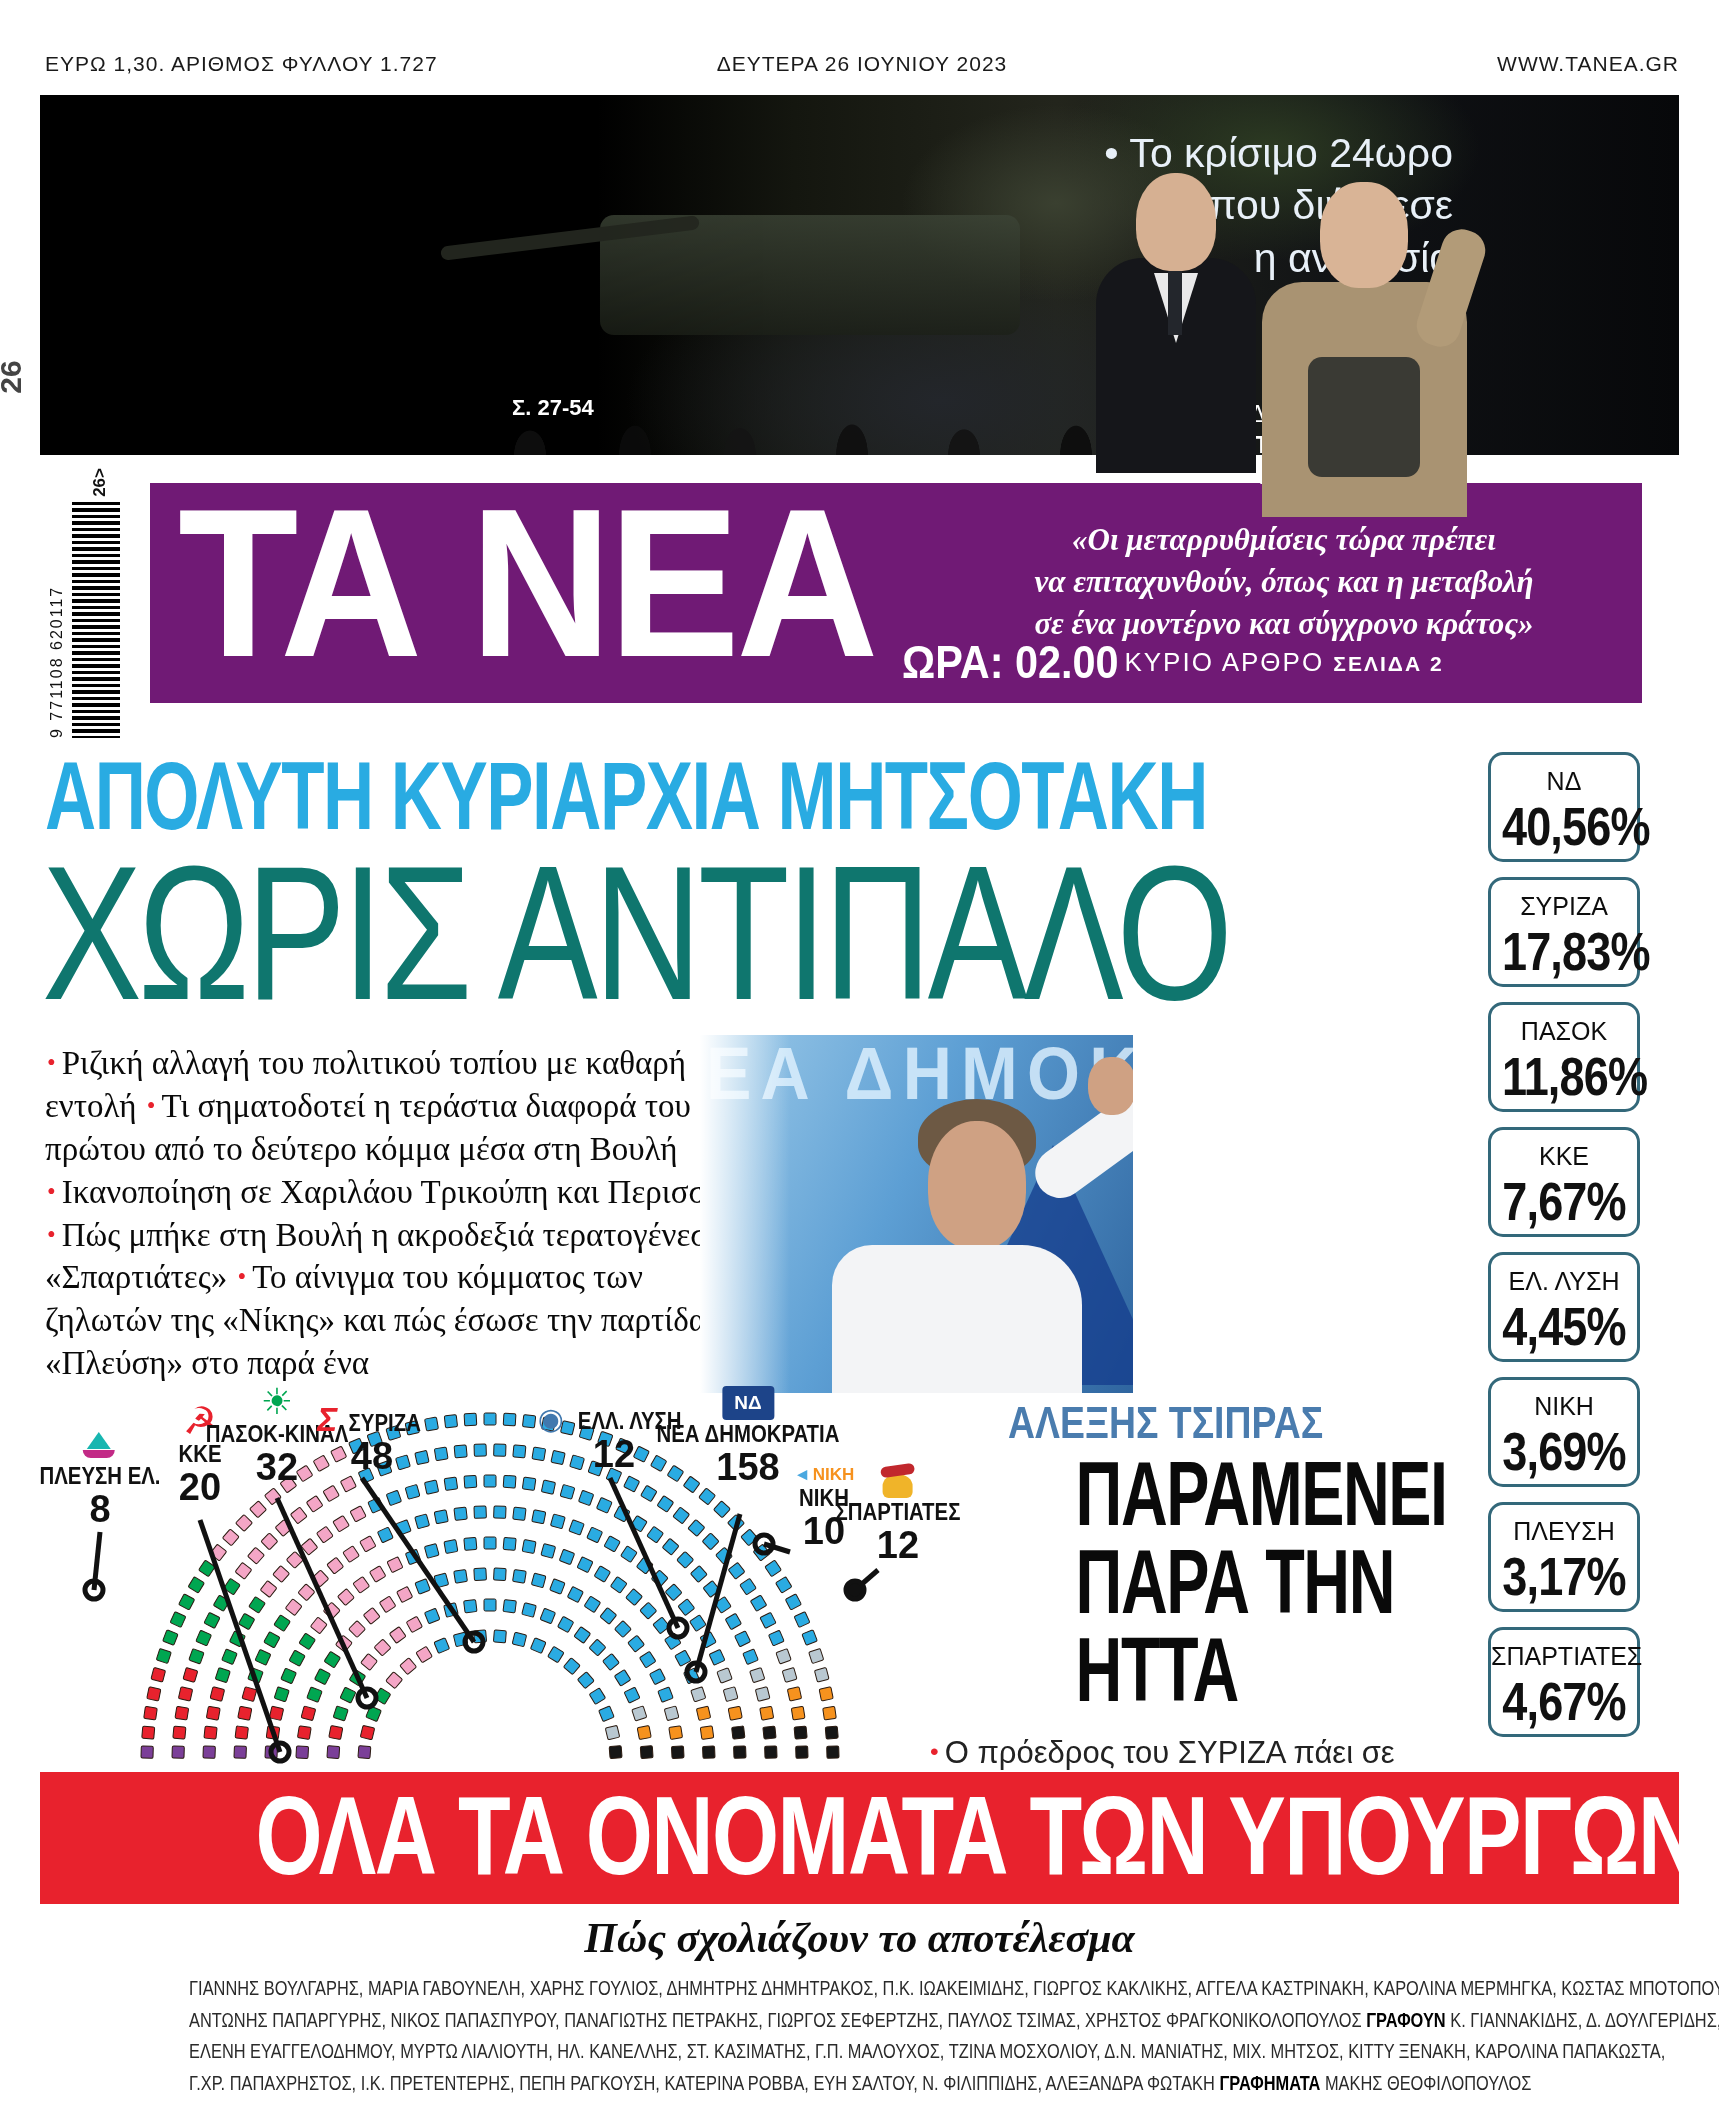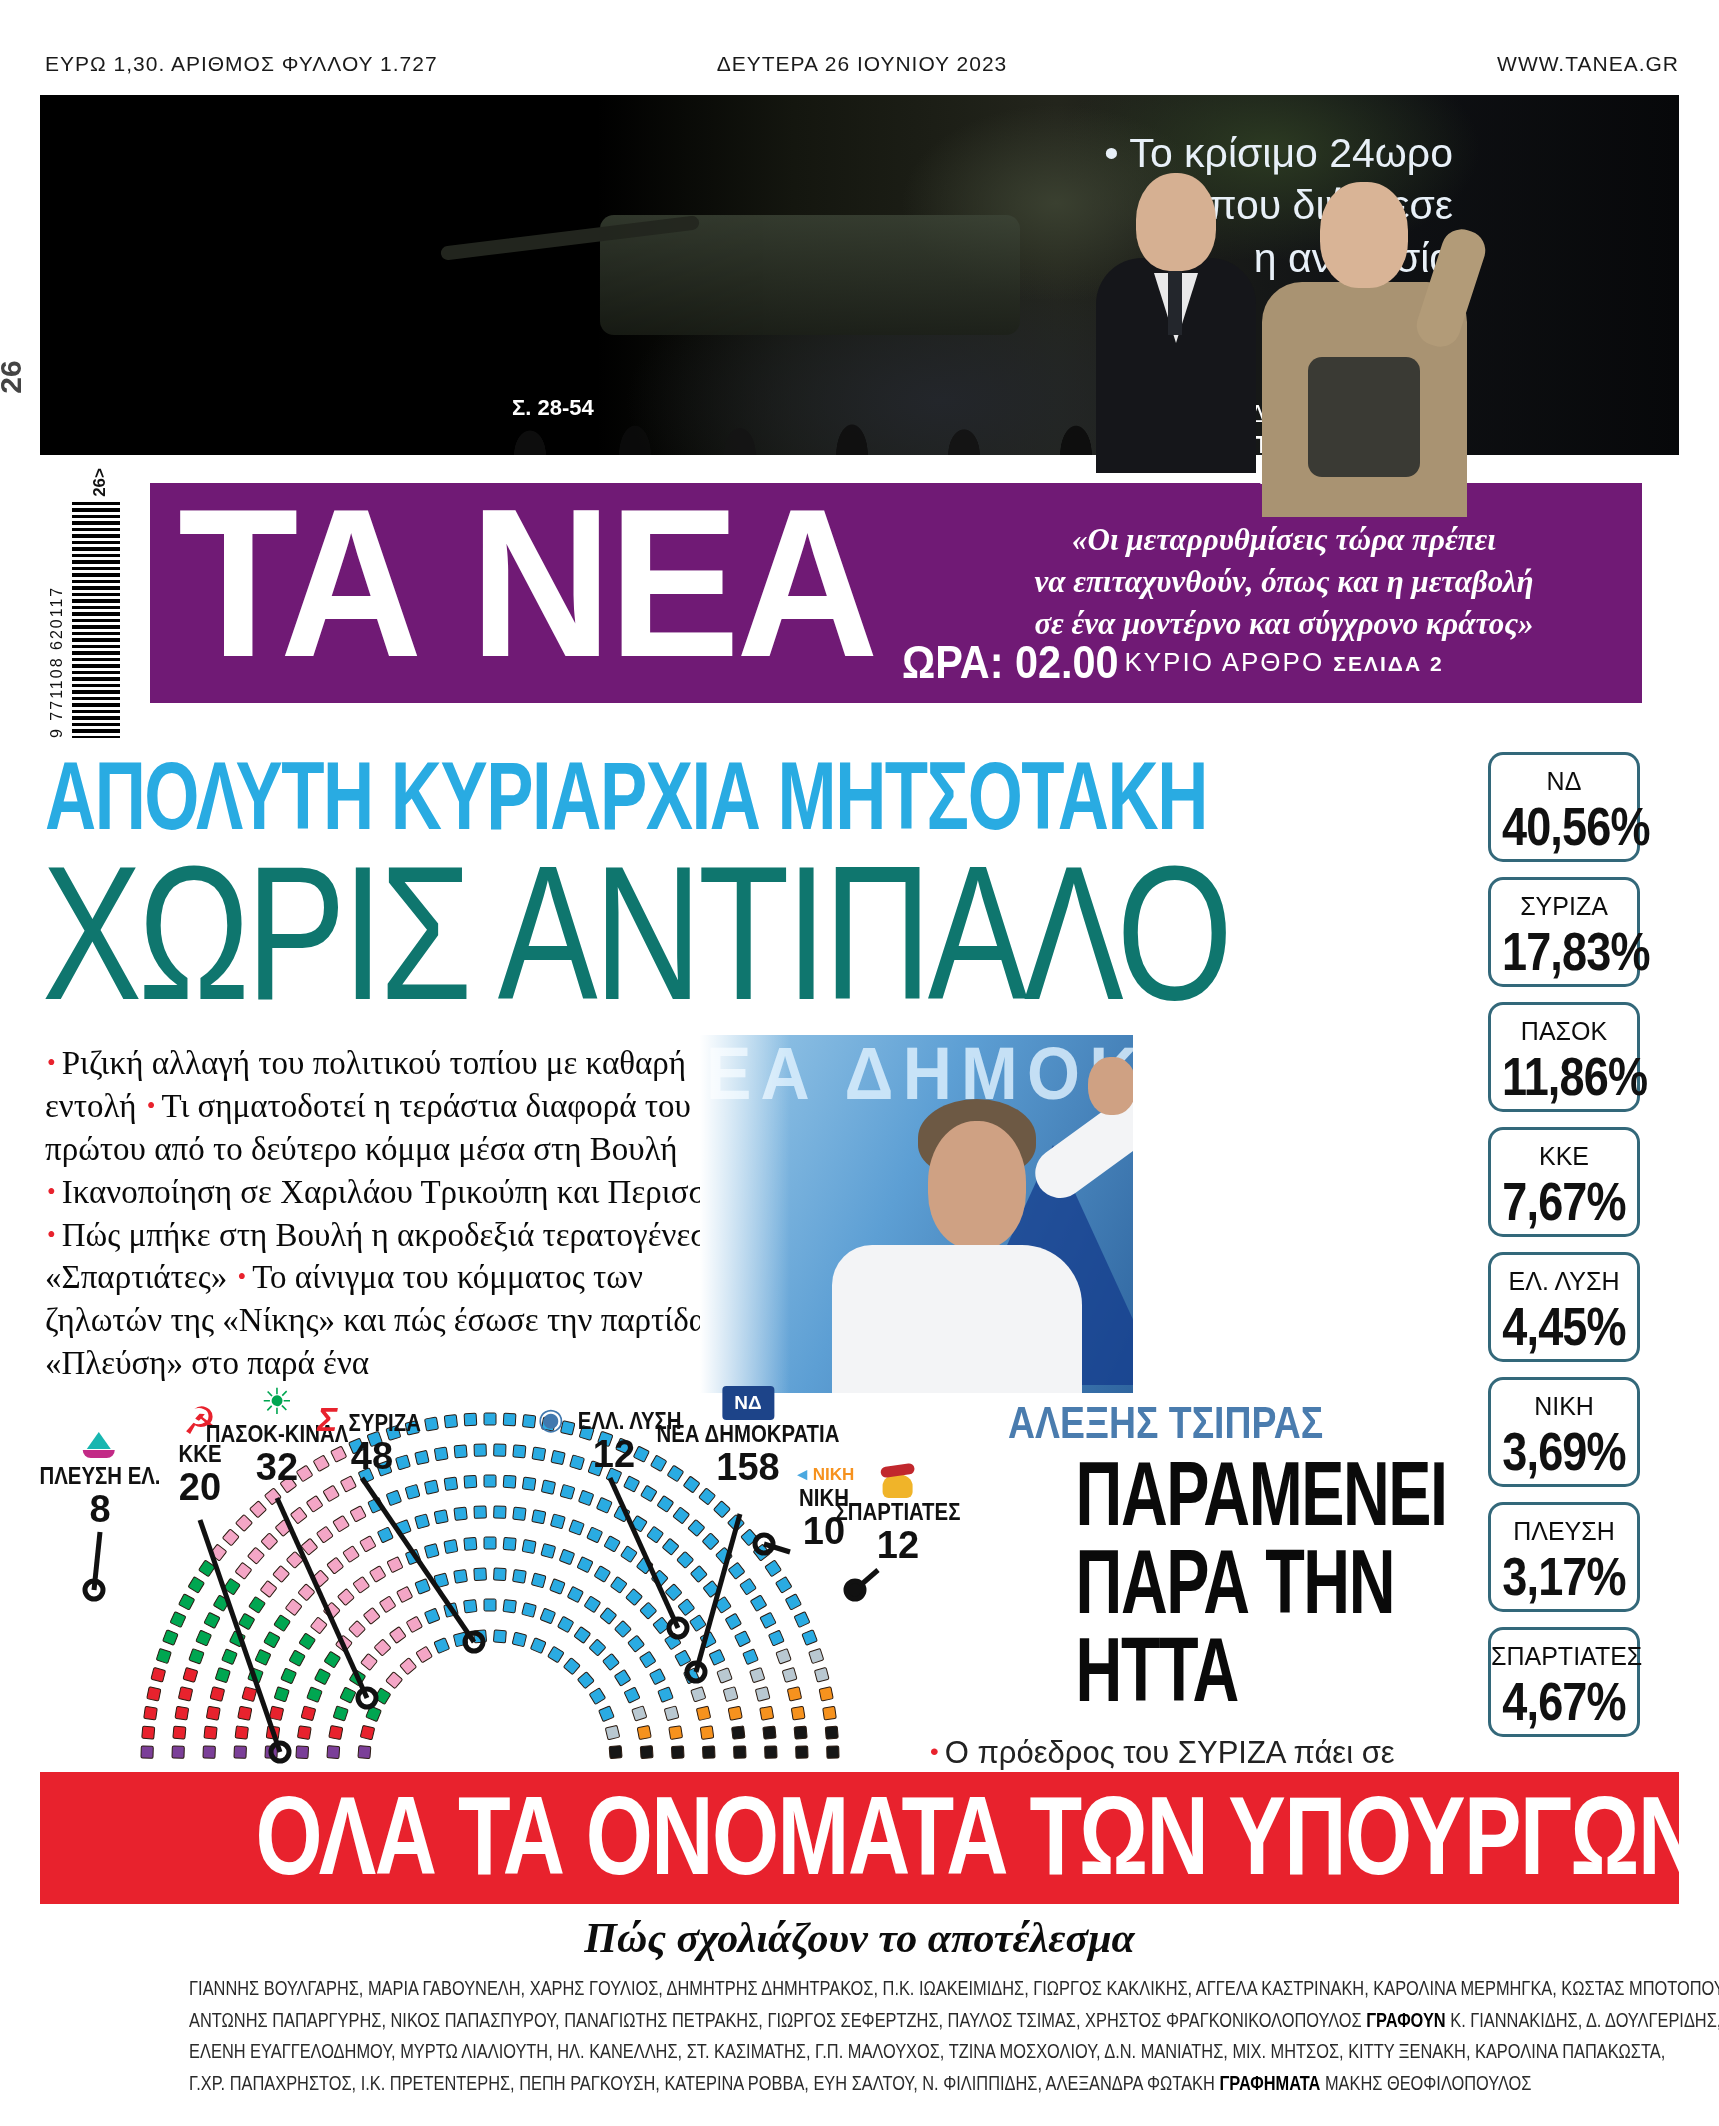--- a/index.html
+++ b/index.html
@@ -169,21 +169,21 @@
 
   <div class="topbar">
     <span>ΕΥΡΩ 1,30. ΑΡΙΘΜΟΣ ΦΥΛΛΟΥ 1.727</span>
     <span class="c">ΔΕΥΤΕΡΑ 26 ΙΟΥΝΙΟΥ 2023</span>
     <span class="r">WWW.TANEA.GR</span>
   </div>
 
   <div class="banner">
     <div class="tank"></div>
     <div class="crowd"></div>
-    <div class="banner-pages">Σ. 28-54</div>
+    <div class="banner-pages">Σ. 27-54</div>
     <div class="teaser prel">• Το κρίσιμο 24ωρο
 που διήρκεσε
 η ανταρσία</div>
     <div class="credits">
       <div class="b">ΣΧΟΛΙΑ</div>
       <div>ΑΝΔΡΕΑΣ</div>
       <div>ΑΝΔΡΙΑΝΟΠΟΥΛΟΣ</div>
       <div class="b">THE GUARDIAN</div>
       <div>LUKE HARDING</div>
     </div>

